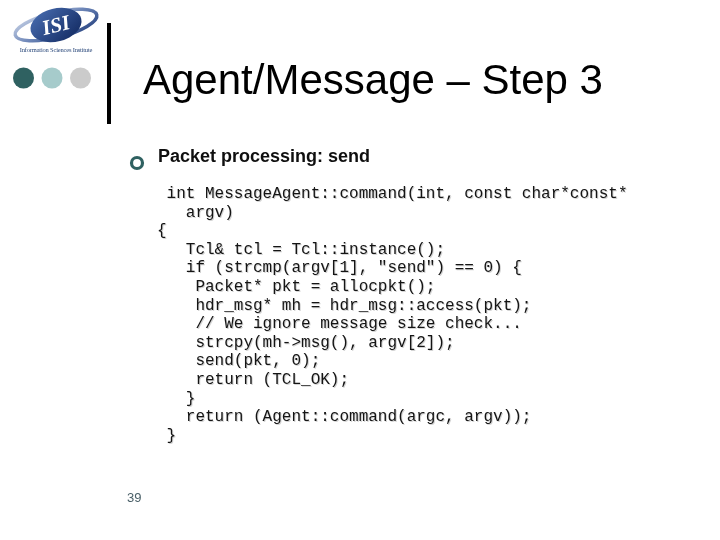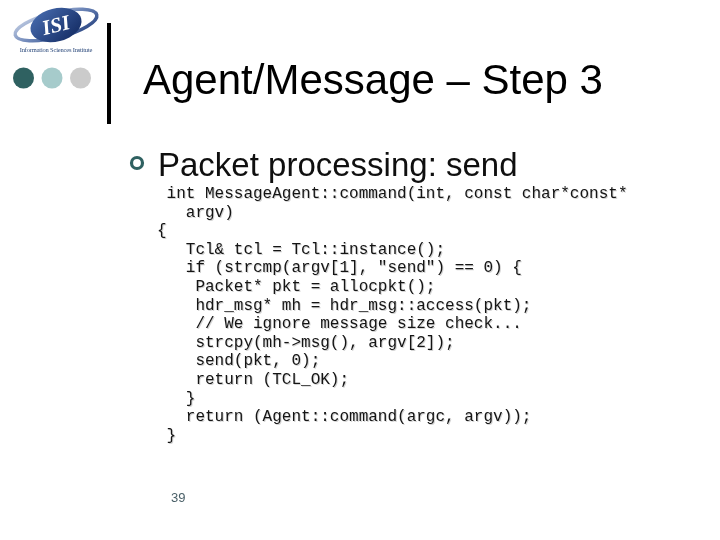--- a/index.html
+++ b/index.html
@@ -18,34 +18,34 @@
   .vbar{position:absolute;left:107px;top:23px;width:4px;height:101px;background:#000;}
   
   .title{
     position:absolute;left:127px;top:40px;margin:16px;
     font-size:42px;font-weight:400;color:#000;white-space:nowrap;
   }
   
   .bullet-ring-svg{position:absolute;left:129px;top:155px;}
   .bullet-label{
     position:absolute;left:158px;top:146px;margin:0;
-    font-size:33px;font-weight:400;color:#0f0f0f;white-space:nowrap;
+    font-size:18px;font-weight:700;color:#0f0f0f;white-space:nowrap;
   }
   
   .code{
     position:absolute;left:153px;top:181px;margin:4px;
     font-family:"Liberation Mono","DejaVu Sans Mono",monospace;
     font-size:16px;line-height:18.6px;color:#141414;
     text-shadow:1px 1px 0 #d4d4d4;
     white-space:pre;
   }
   
   .page-number{
     position:absolute;left:127px;top:490px;
-    font-size:13px;color:#4a6068;margin-left:44px;
+    font-size:13px;color:#4a6068;
   }
 </style>
 </head>
 <body>
 
 <div class="slide">
 
   <svg class="logo-svg" width="92" height="50" viewBox="0 0 92 50">
     <defs>
       <linearGradient id="lgBody" x1="0" y1="0" x2="1" y2="1">

